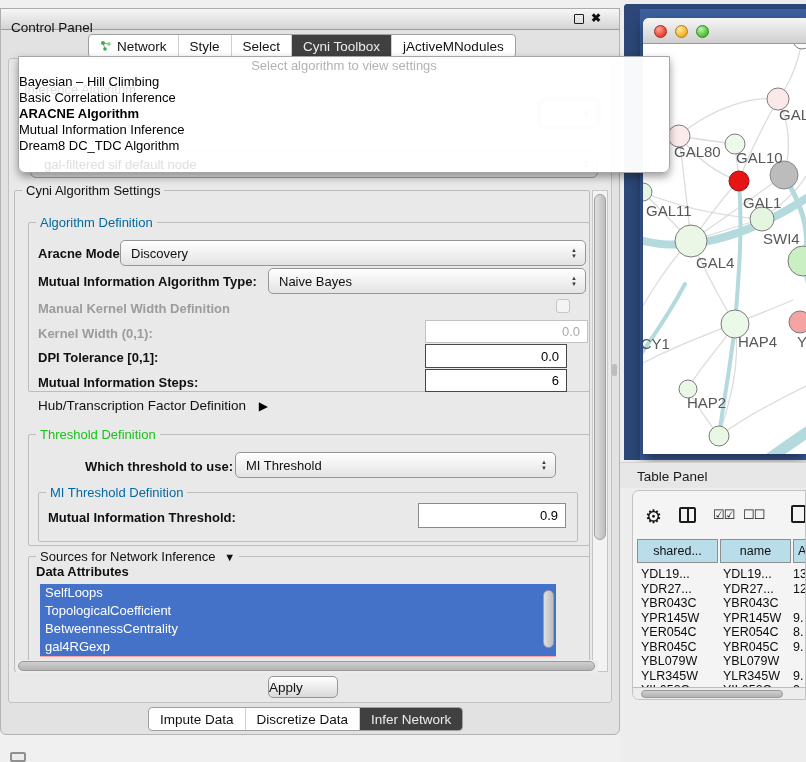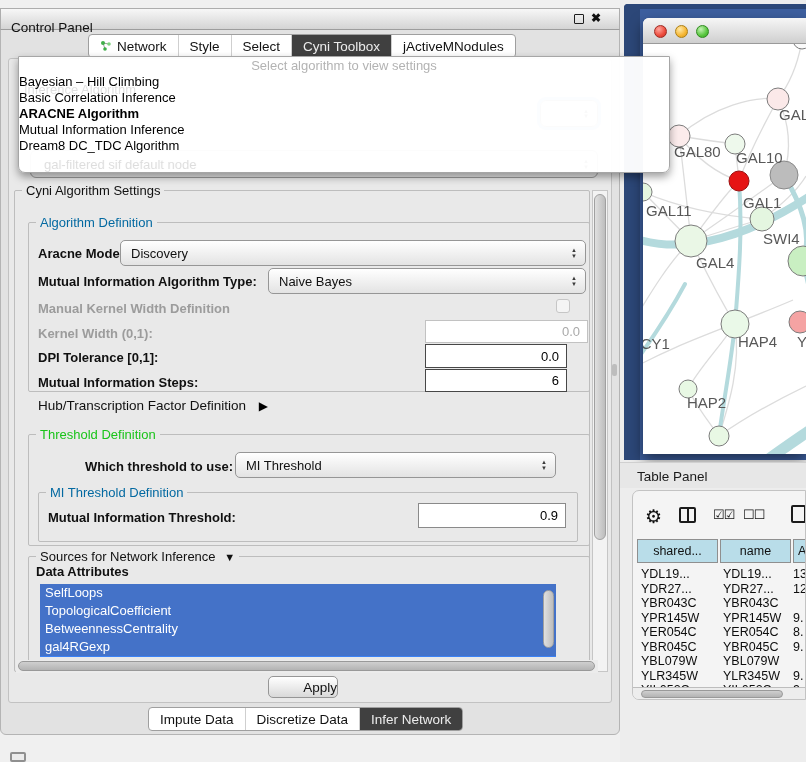--- a/index.html
+++ b/index.html
@@ -29,26 +29,26 @@
   .legend.green{color:#19c419}
   .lbl{position:absolute;font-size:13px;font-weight:bold;color:#101010;white-space:nowrap}
   .lbl.plain{font-weight:normal}
   .lbl.dis{color:#9c9c9c}
   .combo{position:absolute;background:linear-gradient(#ffffff,#e3e3e3);border:1px solid #969696;border-radius:5px;font-size:13px;color:#111;display:flex;align-items:center;padding:0 20px 0 10px}
   .spin{position:absolute;right:8px;top:50%;transform:translateY(-50%);display:flex;flex-direction:column;align-items:center;font-size:6px;line-height:5.5px;color:#3a3a3a}
   .field{position:absolute;background:#fff;border:1px solid #474747;font-size:13px;color:#000;display:flex;align-items:center;justify-content:flex-end;padding:0 7px}
   .field.dis{border-color:#c2c2c2;color:#a9a9a9}
   .chk{position:absolute;width:14px;height:14px;border:1px solid #c6c6c6;background:#f4f4f4;border-radius:3px}
   
-  .attrlist{position:absolute;left:40px;top:584px;width:516px;height:73px;background:#3b82f6;overflow:hidden}
+  .attrlist{position:absolute;left:40px;top:584px;width:516px;height:73px;background:#fca5a5;overflow:hidden}
   .attr{height:18px;line-height:18px;background:#4472c8;color:#fff;font-size:13px;padding-left:5px;white-space:nowrap}
   .thumbv{position:absolute;background:linear-gradient(90deg,#e0e0e0,#bdbdbd);border:1px solid #a0a0a0;border-radius:6px}
   .thumbh{position:absolute;background:linear-gradient(#cfcfcf,#b3b3b3);border:1px solid #999;border-radius:5px}
   .track{position:absolute;background:#f3f3f3;border:1px solid #c6c6c6}
-  .btn{position:absolute;background:linear-gradient(#ffffff,#d9d9d9);border:1px solid #969696;border-radius:5px;font-size:13.5px;color:#111;display:flex;align-items:center;justify-content:flex-end}
+  .btn{position:absolute;background:linear-gradient(#ffffff,#d9d9d9);border:1px solid #969696;border-radius:5px;font-size:13.5px;color:#111;display:flex;align-items:center;justify-content:flex-start}
   
   .rcol{position:absolute;left:620px;top:0;width:186px;height:762px;background:#ededed;overflow:hidden}
   .bluebk{position:absolute;left:4px;top:4px;width:182px;height:456px;background:#3d5f9f;border-left:16px solid #2c4778;border-top:5px solid #2c4778;border-radius:4px 0 0 0}
   .nwin{position:absolute;left:23px;top:18px;width:163px;height:436px;background:#fff;border-radius:6px 0 0 0;box-shadow:0 6px 14px rgba(0,0,0,.5)}
   .ntitle{position:absolute;left:0;top:0;width:163px;height:26px;background:linear-gradient(#f6f6f6,#cfcfcf);border-bottom:1px solid #9a9a9a;border-radius:6px 0 0 0}
   .tl{position:absolute;width:13px;height:13px;border-radius:50%;top:7px}
   .tl.red{background:radial-gradient(circle at 35% 30%,#ffa59d,#ec4b3c 60%,#c2332a);border:1px solid #9e2a22}
   .tl.yel{background:radial-gradient(circle at 35% 30%,#ffe9a8,#f6b633 60%,#d29a22);border:1px solid #ad7f14}
   .tl.grn{background:radial-gradient(circle at 35% 30%,#c4f2b4,#58c63e 60%,#3aa327);border:1px solid #2f8a1f}
   

